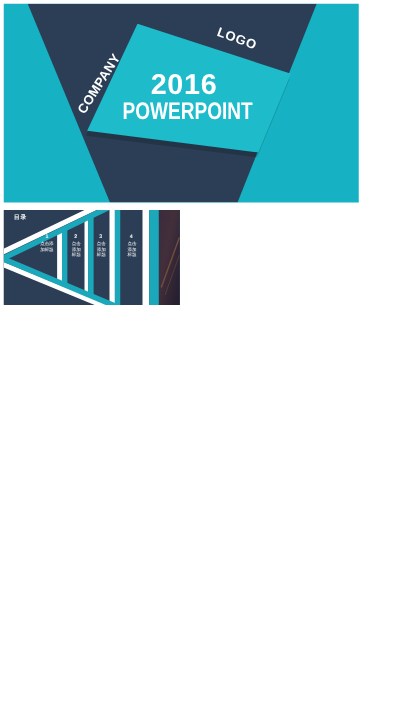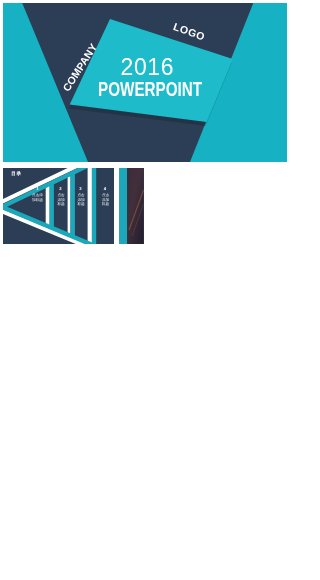--- a/index.html
+++ b/index.html
@@ -6,21 +6,21 @@
   body{width:290px;height:580px;background:#ffffff;font-family:"Liberation Sans",sans-serif;overflow:hidden;}
   .page{position:relative;width:290px;height:580px;background:#fff;}
 
   
   .hero{position:absolute;left:2.5px;top:2.5px;width:284.5px;height:159.5px;background:#16b2c3;overflow:hidden;}
   .hero .sh{position:absolute;left:0;top:0;width:284.5px;height:159.5px;}
   .hero-navy{background:#2b3e55;clip-path:polygon(19.5px 0px, 251px 0px, 187.5px 159.5px, 85.5px 159.5px);}
   .hero-shadow{background:rgba(0,0,0,.16);clip-path:polygon(107.5px 16.5px, 230.3px 56.5px, 204.1px 119.5px, 67.2px 102px);
      filter:blur(1.6px);transform:translate(-1px,4px);}
   .hero-card{background:#1ebbcb;clip-path:polygon(107.5px 16.5px, 230.3px 56.5px, 204.1px 119.5px, 67.2px 102px);}
-  .hero-year{position:absolute;left:118px;top:56px;color:#fff;font-weight:normal;font-size:23px;line-height:16.4px;letter-spacing:.6px;}
+  .hero-year{position:absolute;left:118px;top:56px;color:#fff;font-weight:bold;font-size:23px;line-height:16.4px;letter-spacing:.6px;}
   .hero-title{position:absolute;left:95.5px;top:80.8px;color:#fff;font-weight:bold;font-size:19.3px;line-height:13.9px;transform:scaleX(.79);transform-origin:0 0;white-space:nowrap;}
   .hero-company{position:absolute;left:57px;top:84px;color:#fff;font-weight:bold;font-size:10.5px;letter-spacing:.2px;
      transform:rotate(-57.6deg);transform-origin:0 0;white-space:nowrap;}
   .hero-logo{position:absolute;left:173px;top:17px;color:#fff;font-weight:bold;font-size:10.5px;letter-spacing:.5px;
      transform:rotate(20deg);transform-origin:0 0;white-space:nowrap;}
 
   
   .slide{position:absolute;width:140.5px;height:76.5px;overflow:hidden;background:#fff;}
   .svgfull{position:absolute;left:0;top:0;width:140.5px;height:76.5px;display:block;}
   .toccol,.tocol2{position:absolute;text-align:center;}

